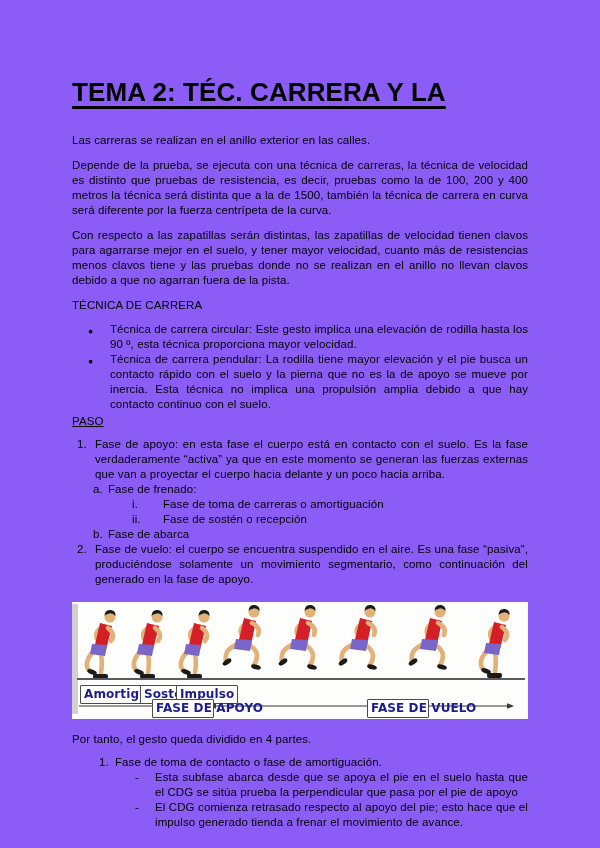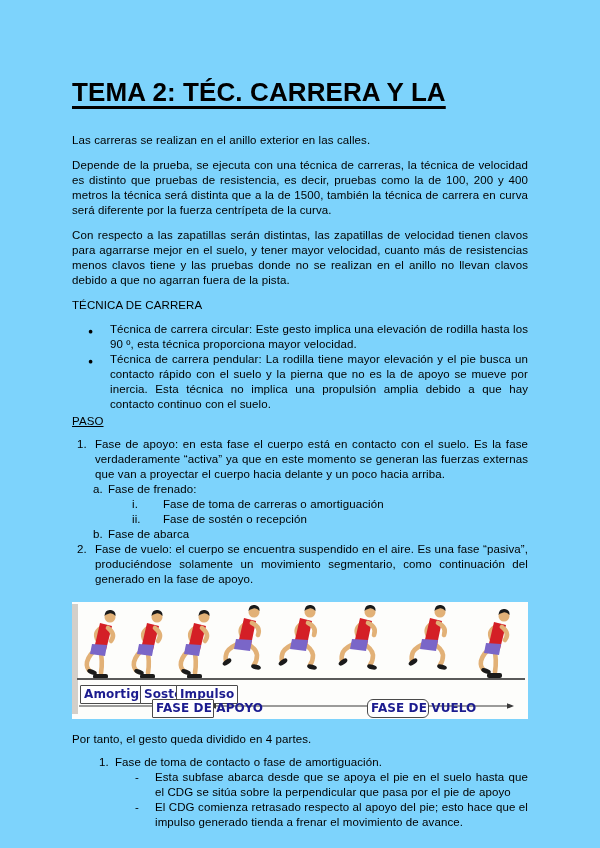--- a/index.html
+++ b/index.html
@@ -2,21 +2,21 @@
 <html><head>
 <meta charset="utf-8">
 <style>
   html,body { margin:0; padding:0; background:#ffffff; }
   .page {
     position:relative;
     width:600px; height:848px;
     box-sizing:border-box;
     padding:73px 72px 0 72px;
     overflow:hidden;
-    background:#7dd3fc;
+    background:#8b5cf6;
     color:#000;
     font-family:"Liberation Sans", sans-serif;
     font-size:11.5px;
     line-height:15px;
     letter-spacing:.1px;
   }
   h1 { font-size:26px; line-height:39px; margin:0 0 21px 0; font-weight:bold; }
   h1 .tl { display:block; text-decoration:underline; text-decoration-thickness:2.5px; text-underline-offset:5px; }
   p { margin:0 0 10px 0; text-align:justify; }
   p.single { text-align:left; }
@@ -165,33 +165,33 @@
       <polygon class="ah" points="134,104 127,101.2 127,106.8"></polygon>
       <polygon class="ah" points="137,104 144,101.2 144,106.8"></polygon>
       <line class="aline" x1="142" y1="104" x2="436" y2="104"></line>
       <polygon class="ah" points="442,104 435,101.2 435,106.8"></polygon>
     </svg>
 
     <div class="fig-label" style="left:8px; top:83px;">Amortiguación</div>
     <div class="fig-label" style="left:68px; top:83px;">Sostén</div>
     <div class="fig-label" style="left:104px; top:83px;">Impulso</div>
     <div class="fig-label phase" style="left:40px; top:97px; width:54px;">FASE DE APOYO</div>
-    <div class="fig-label phase" style="left:255px; top:97px; width:54px;border-radius:6px;">FASE DE VUELO</div>
+    <div class="fig-label phase" style="left:255px; top:97px; width:54px;">FASE DE VUELO</div>
   </div>
 
   <p class="single" style="margin-bottom:8px;">Por tanto, el gesto queda dividido en 4 partes.</p>
 
   <div>
     <div class="row clvl1">
       <span class="mk">1.</span>
       <span class="ct">Fase de toma de contacto o fase de amortiguación.</span>
     </div>
     <div class="row cdash">
       <span class="mk">-</span>
-      <span class="ct">Esta subfase abarca desde que se apoya el pie en el suelo hasta que el CDG se sitúa sobre la perpendicular que pasa por el pie de apoyo</span>
+      <span class="ct">Esta subfase abarca desde que se apoya el pie en el suelo hasta que el CDG se sitúa prueba la perpendicular que pasa por el pie de apoyo</span>
     </div>
     <div class="row cdash">
       <span class="mk">-</span>
       <span class="ct">El CDG comienza retrasado respecto al apoyo del pie; esto hace que el impulso generado tienda a frenar el movimiento de avance.</span>
     </div>
   </div>
 
 </div>
 
 </body></html>

